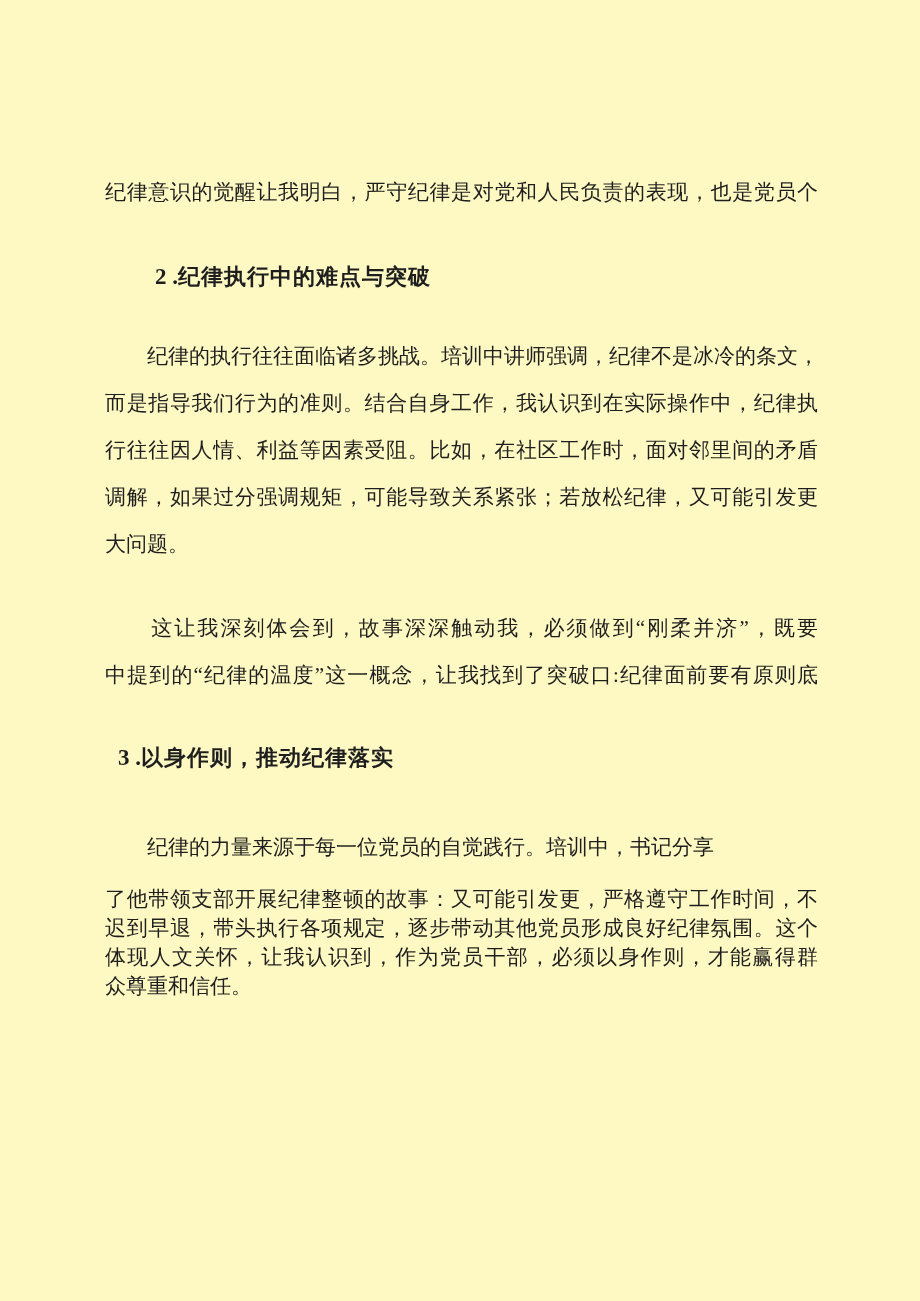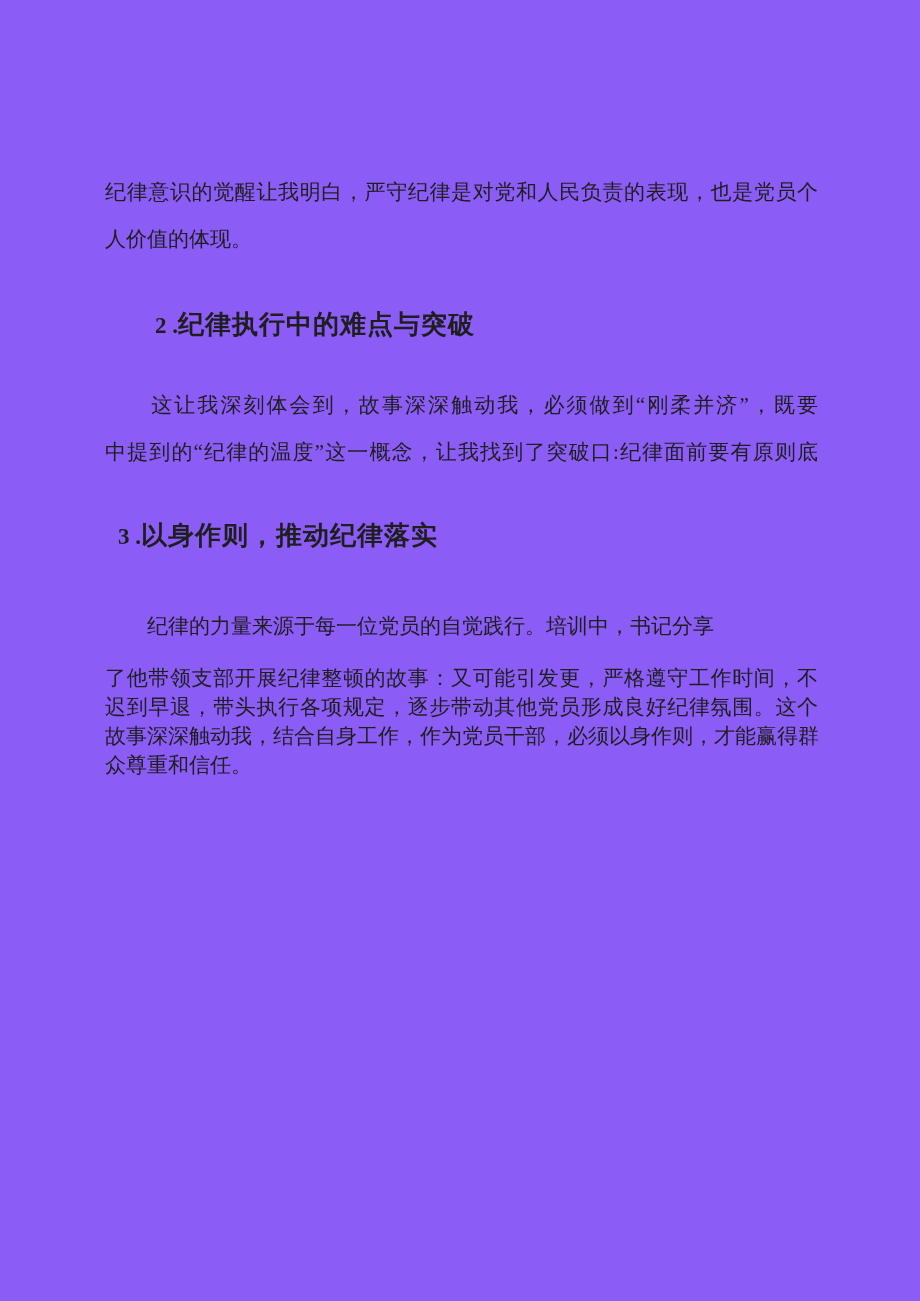--- a/index.html
+++ b/index.html
@@ -4,21 +4,21 @@
 <style>
   html, body {
     margin: 0;
     padding: 0;
     background: #ffffff;
   }
   .page {
     position: relative;
     width: 920px;
     height: 1301px;
-    background: #8b5cf6;
+    background: #fef9c3;
     overflow: hidden;
     font-family: "Liberation Serif", "DejaVu Serif", serif;
     color: #1e1e1e;
   }
   .content {
     position: absolute;
     left: 105px;
     top: 169px;
     width: 713px;
   }
@@ -44,61 +44,67 @@
     font-weight: 700;
     white-space: nowrap;
   }
   .h-prefix {
     font-family: "Liberation Serif", "DejaVu Serif", serif;
     font-size: 23px;
     font-weight: 700;
   }
   .h-title {
     font-family: "Liberation Sans", "DejaVu Sans", sans-serif;
-    font-size: 26px;
+    font-size: 22px;
     font-weight: 700;
     letter-spacing: 1px;
   }
   .mt-h2   { margin-top: 44px; }
   .mt-p2   { margin-top: 37px; }
   .mt-p3   { margin-top: 37px; }
   .mt-h3   { margin-top: 42px; margin-left: 13px; }
   .mt-p4   { margin-top: 47px; }
   .mt-p5   { margin-top: 14px; }
 </style>
 </head>
 <body>
 
 <div class="page">
   <div class="content">
 
     <div class="para">
         <div class="line fill">纪律意识的觉醒让我明白，严守纪律是对党和人民负责的表现，也是党员个</div>
-        <div class="line">人价值的体现。</div>
       </div>
 
     <div class="heading mt-h2">
       <span class="h-prefix">2 .</span><span class="h-title">纪律执行中的难点与突破</span>
     </div>
 
+    <div class="para mt-p2">
+        <div class="line fill">　　纪律的执行往往面临诸多挑战。培训中讲师强调，纪律不是冰冷的条文，</div>
+        <div class="line fill">而是指导我们行为的准则。结合自身工作，我认识到在实际操作中，纪律执</div>
+        <div class="line fill">行往往因人情、利益等因素受阻。比如，在社区工作时，面对邻里间的矛盾</div>
+        <div class="line fill">调解，如果过分强调规矩，可能导致关系紧张；若放松纪律，又可能引发更</div>
+        <div class="line">大问题。</div>
+      </div>
 
     <div class="para mt-p3">
         <div class="line fill">　　这让我深刻体会到，故事深深触动我，必须做到“刚柔并济”，既要</div>
         <div class="line fill">中提到的“纪律的温度”这一概念，让我找到了突破口:纪律面前要有原则底</div>
       </div>
 
     <div class="heading mt-h3">
       <span class="h-prefix">3 .</span><span class="h-title">以身作则，推动纪律落实</span>
     </div>
 
     <div class="para mt-p4">
         <div class="line">　　纪律的力量来源于每一位党员的自觉践行。培训中，书记分享</div>
       </div>
 
     <div class="para para-tight mt-p5">
         <div class="line fill">了他带领支部开展纪律整顿的故事：又可能引发更，严格遵守工作时间，不</div>
         <div class="line fill">迟到早退，带头执行各项规定，逐步带动其他党员形成良好纪律氛围。这个</div>
-        <div class="line fill">故事深深触动我，结合自身工作，作为党员干部，必须以身作则，才能赢得群</div>
+        <div class="line fill">体现人文关怀，让我认识到，作为党员干部，必须以身作则，才能赢得群</div>
         <div class="line">众尊重和信任。</div>
       </div>
 
   </div>
 </div>
 
 </body></html>

